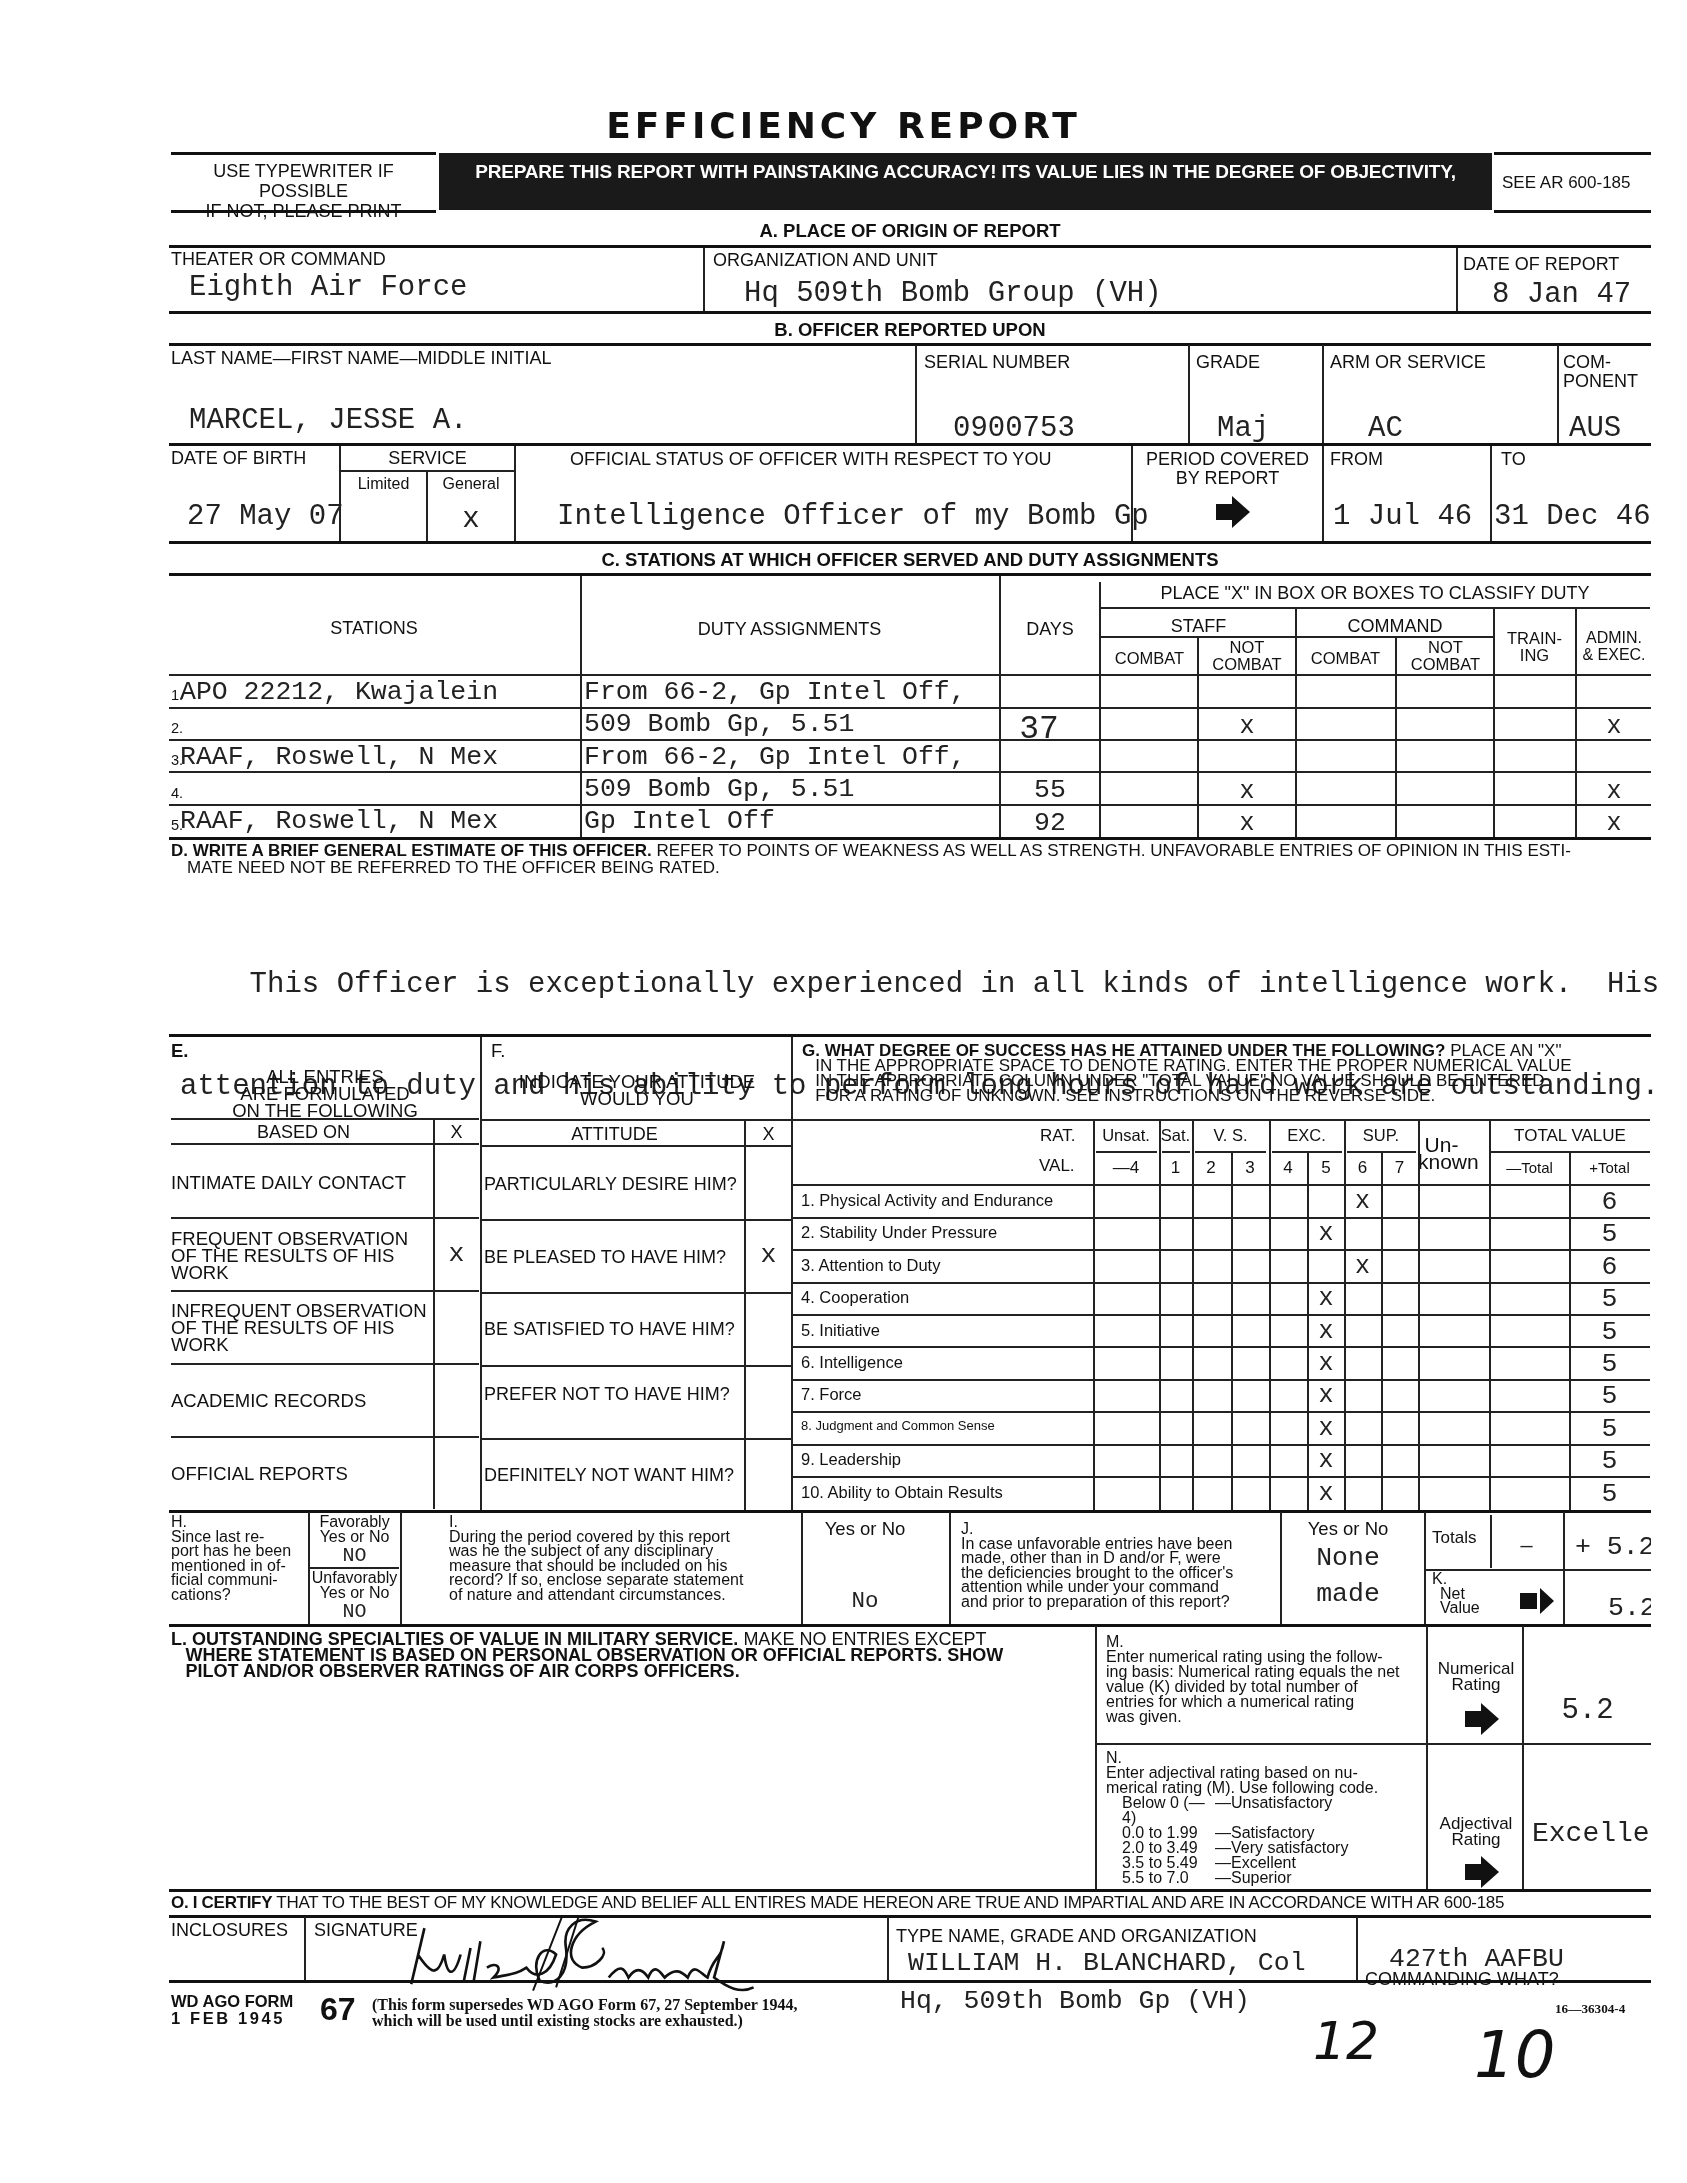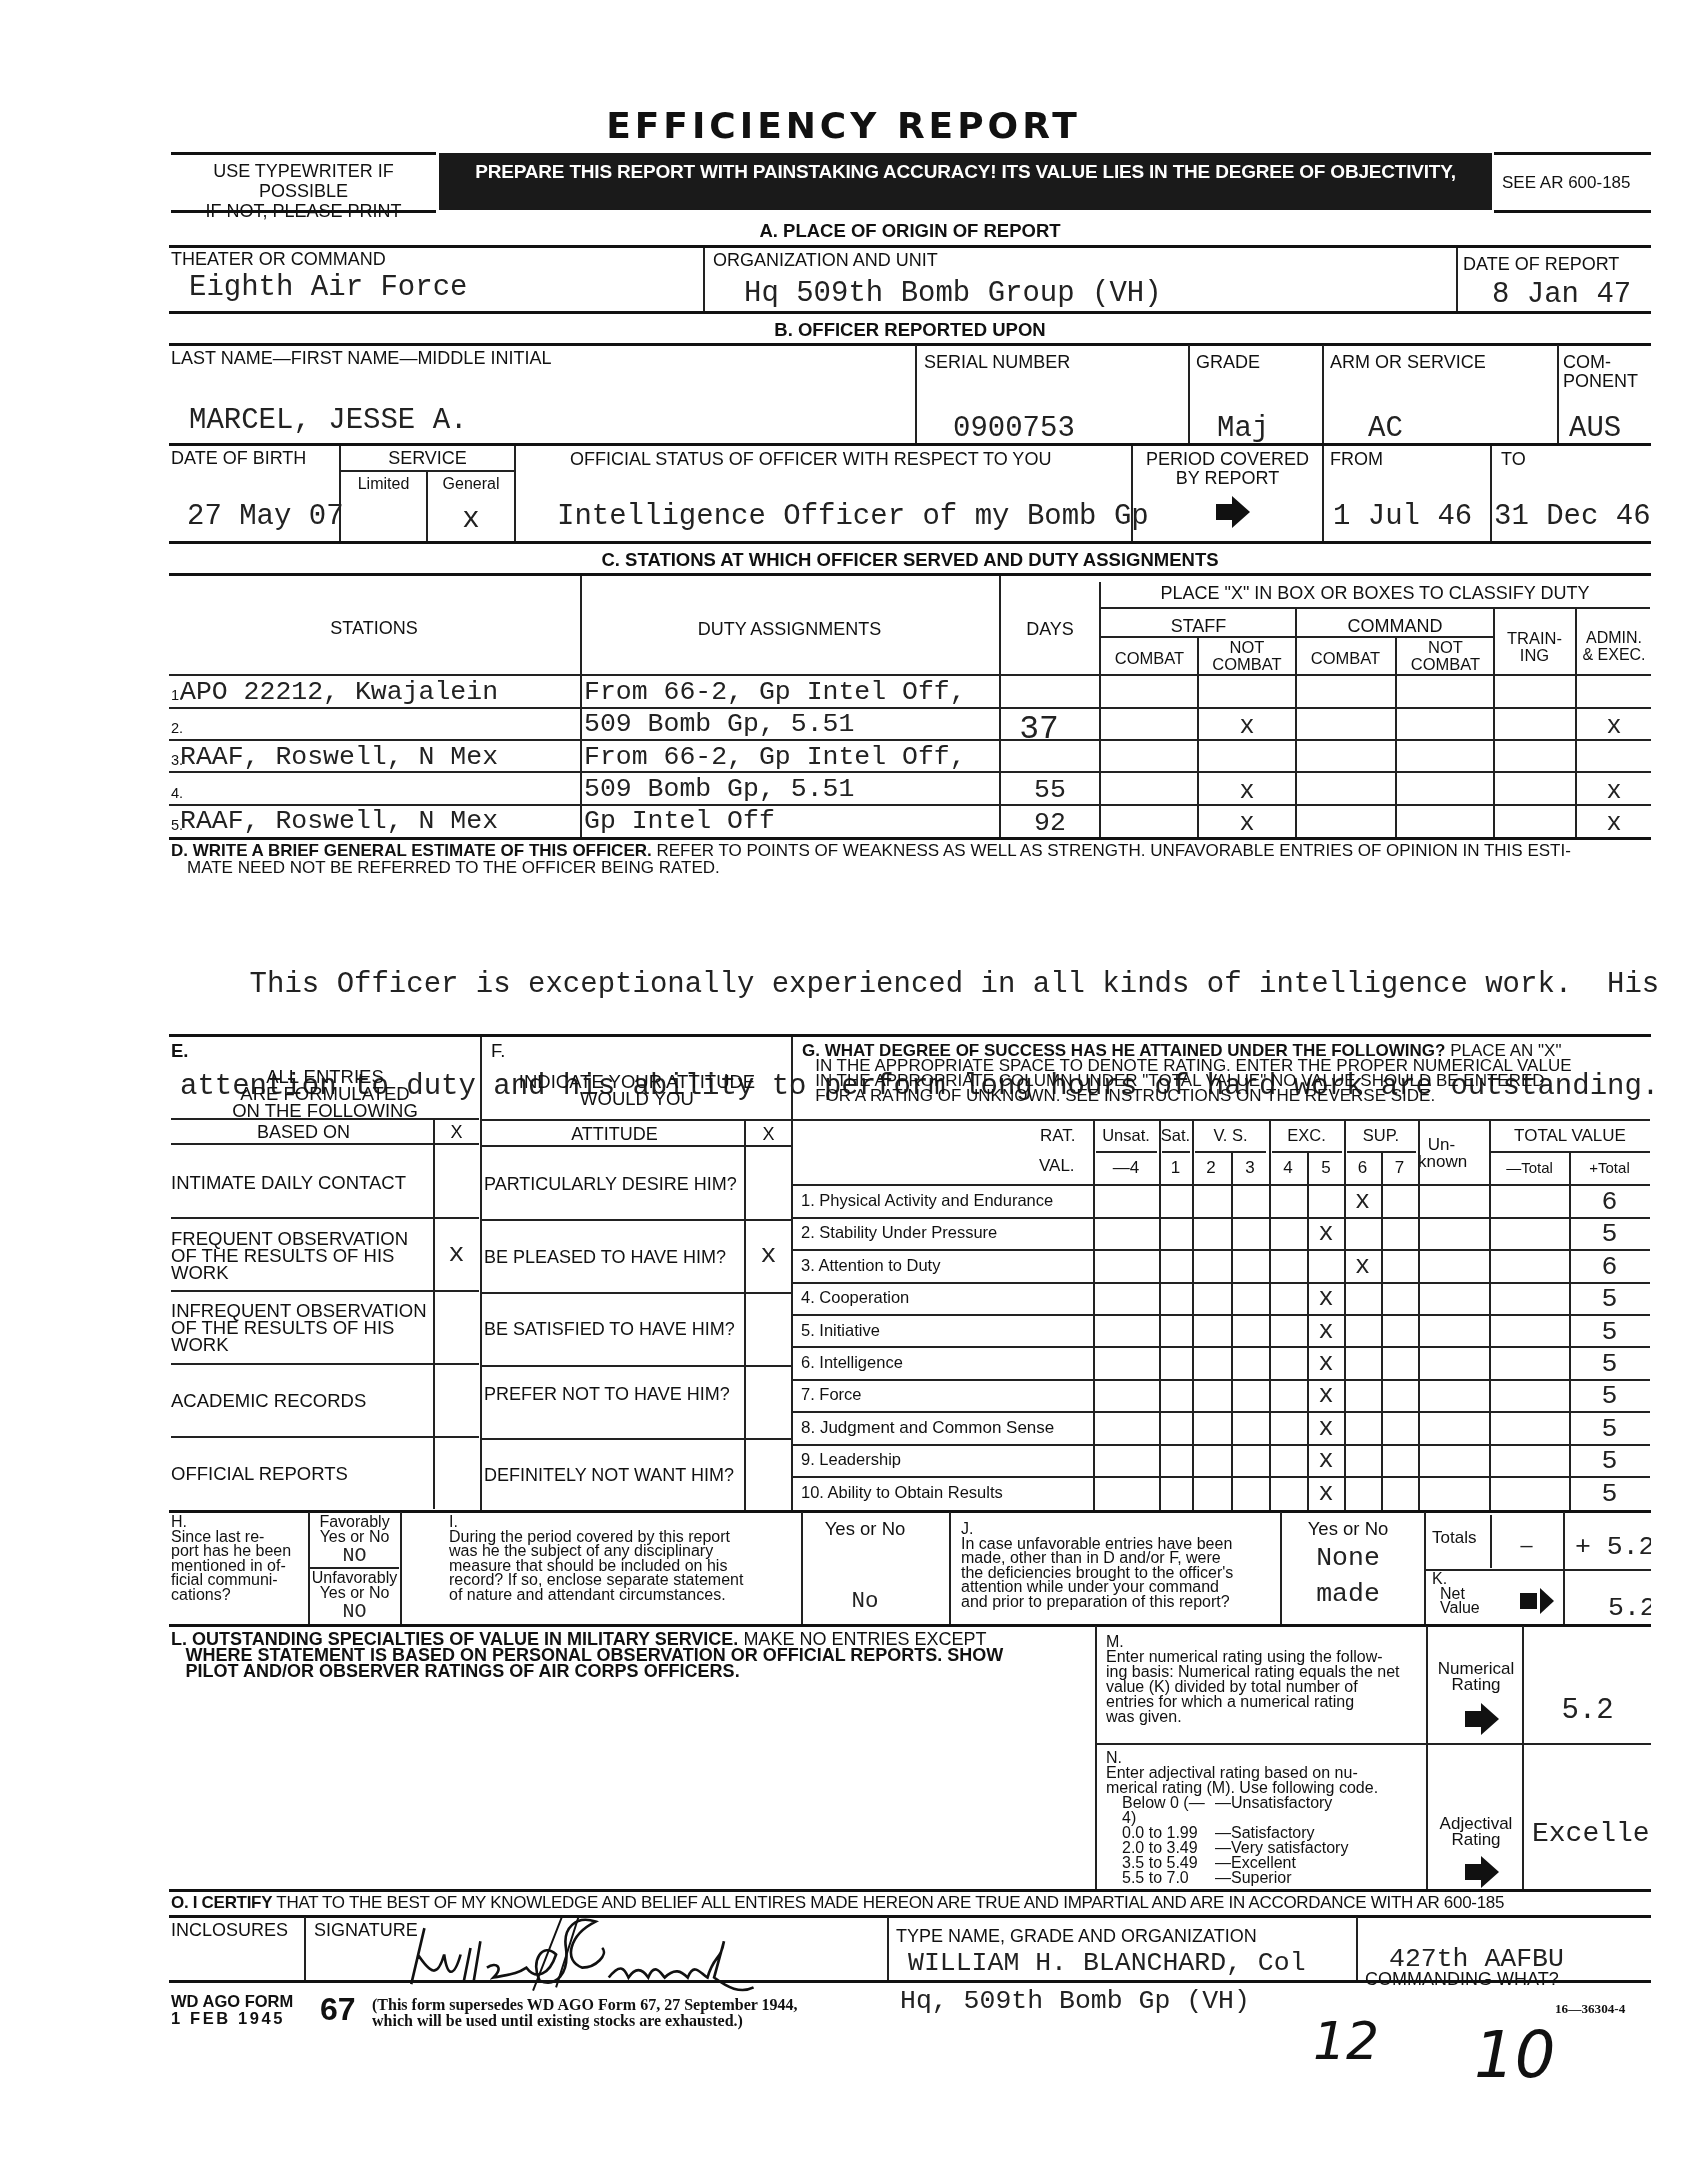--- a/index.html
+++ b/index.html
@@ -283,21 +283,21 @@
     <div class="abs cond center" style="left:1344px;top:1126px;width:74px;font-size:16.5px;">SUP.</div>
     <div class="thin" style="left:1347px;top:1151px;width:69px;"></div>
     <div class="abs cond center" style="left:1093px;top:1158px;width:66px;font-size:17px;">—4</div>
     <div class="abs cond center" style="left:1159px;top:1158px;width:33px;font-size:17px;">1</div>
     <div class="abs cond center" style="left:1192px;top:1158px;width:38px;font-size:17px;">2</div>
     <div class="abs cond center" style="left:1231px;top:1158px;width:38px;font-size:17px;">3</div>
     <div class="abs cond center" style="left:1269px;top:1158px;width:38px;font-size:17px;">4</div>
     <div class="abs cond center" style="left:1307px;top:1158px;width:38px;font-size:17px;">5</div>
     <div class="abs cond center" style="left:1344px;top:1158px;width:37px;font-size:17px;">6</div>
     <div class="abs cond center" style="left:1381px;top:1158px;width:37px;font-size:17px;">7</div>
-    <div class="abs cond center" style="left:1418px;top:1137px;width:47px;font-size:17px;line-height:16.5px;text-align:center;">
+    <div class="abs cond center" style="left:1418px;top:1137px;width:47px;font-size:21px;line-height:16.5px;text-align:center;">
       <div>Un-</div>
       <div>known</div>
     </div>
     <div class="abs cond center" style="left:1489px;top:1126px;width:162px;font-size:17px;">TOTAL VALUE</div>
     <div class="thin" style="left:1491px;top:1151px;width:159px;"></div>
     <div class="abs cond center" style="left:1489px;top:1159px;width:81px;font-size:15px;">—Total</div>
     <div class="abs cond center" style="left:1569px;top:1159px;width:81px;font-size:15px;">+Total</div>
     <div class="vline" style="left:1093px;top:1121px;height:389px;"></div>
     <div class="vline" style="left:1159px;top:1121px;height:389px;"></div>
     <div class="vline" style="left:1192px;top:1121px;height:389px;"></div>
@@ -331,21 +331,21 @@
     <div class="abs tw center" style="left:1569px;top:1317px;width:81px;font-size:26.5px;">5</div>
     <div class="thin" style="left:793px;top:1346px;width:857px;"></div>
     <div class="abs cond" style="left:801px;top:1353px;width:291px;font-size:16.5px;white-space:nowrap;">6. Intelligence</div>
     <div class="abs tw center" style="left:1307px;top:1349px;width:38px;font-size:25px;">x</div>
     <div class="abs tw center" style="left:1569px;top:1349px;width:81px;font-size:26.5px;">5</div>
     <div class="thin" style="left:793px;top:1379px;width:857px;"></div>
     <div class="abs cond" style="left:801px;top:1385px;width:291px;font-size:16.5px;white-space:nowrap;">7. Force</div>
     <div class="abs tw center" style="left:1307px;top:1381px;width:38px;font-size:25px;">x</div>
     <div class="abs tw center" style="left:1569px;top:1381px;width:81px;font-size:26.5px;">5</div>
     <div class="thin" style="left:793px;top:1411px;width:857px;"></div>
-    <div class="abs cond" style="left:801px;top:1418px;width:291px;font-size:17px;white-space:nowrap;">8. Judgment and Common Sense</div>
+    <div class="abs cond" style="left:801px;top:1418px;width:291px;font-size:13px;white-space:nowrap;">8. Judgment and Common Sense</div>
     <div class="abs tw center" style="left:1307px;top:1414px;width:38px;font-size:25px;">x</div>
     <div class="abs tw center" style="left:1569px;top:1414px;width:81px;font-size:26.5px;">5</div>
     <div class="thin" style="left:793px;top:1444px;width:857px;"></div>
     <div class="abs cond" style="left:801px;top:1450px;width:291px;font-size:16.5px;white-space:nowrap;">9. Leadership</div>
     <div class="abs tw center" style="left:1307px;top:1446px;width:38px;font-size:25px;">x</div>
     <div class="abs tw center" style="left:1569px;top:1446px;width:81px;font-size:26.5px;">5</div>
     <div class="thin" style="left:793px;top:1476px;width:857px;"></div>
     <div class="abs cond" style="left:801px;top:1483px;width:291px;font-size:16.5px;white-space:nowrap;">10. Ability to Obtain Results</div>
     <div class="abs tw center" style="left:1307px;top:1479px;width:38px;font-size:25px;">x</div>
     <div class="abs tw center" style="left:1569px;top:1479px;width:81px;font-size:26.5px;">5</div>

